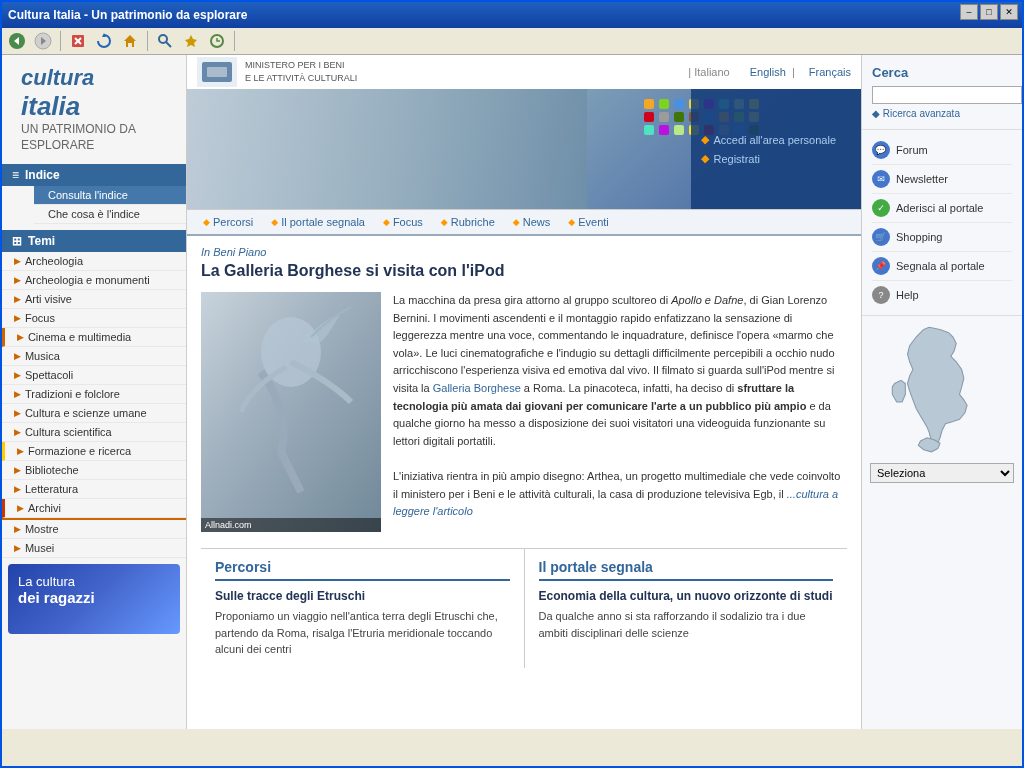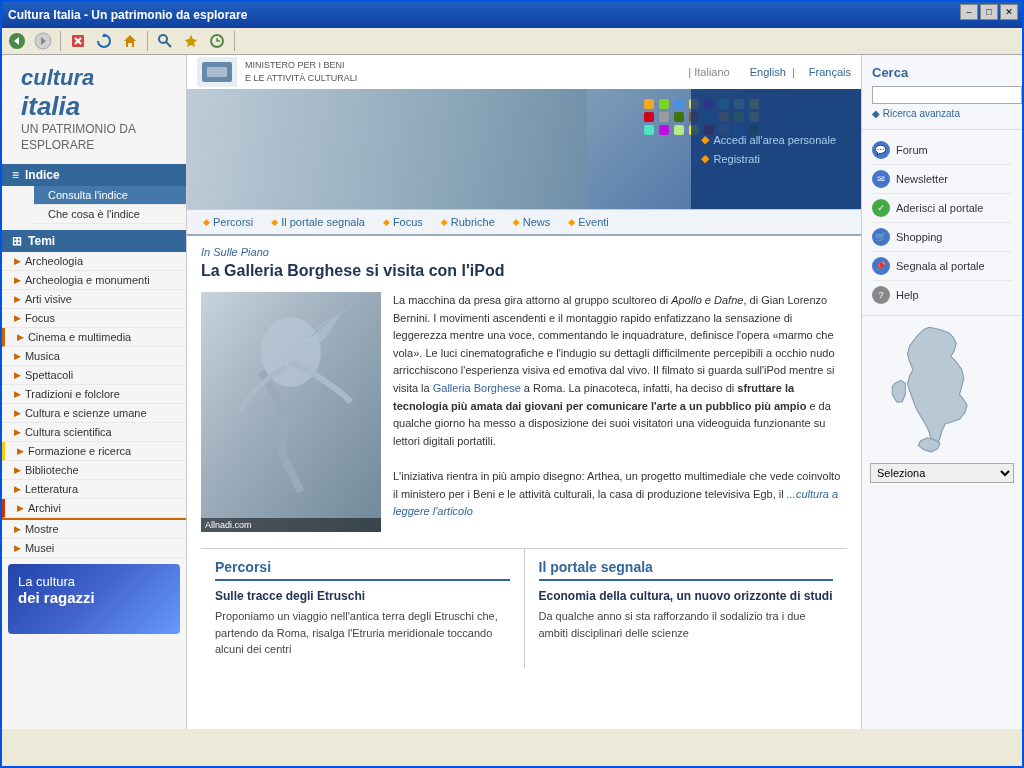--- a/index.html
+++ b/index.html
@@ -696,21 +696,21 @@
           <span class="nav-arrow">◆</span>
           <span>News</span>
         </div>
         <div class="nav-item">
           <span class="nav-arrow">◆</span>
           <span>Eventi</span>
         </div>
       </div>
 
       <div class="main-content">
-        <div class="primo-piano-label">In Sulle Piano</div>
+        <div class="primo-piano-label">In Beni Piano</div>
         <div class="article-title">La Galleria Borghese si visita con l'iPod</div>
 
         <div class="article-body">
           <div class="article-image">
             
             <svg width="180" height="240" viewBox="0 0 180 240">
               <defs>
                 <linearGradient id="sculpt" x1="0%" y1="0%" x2="100%" y2="100%">
                   <stop offset="0%" style="stop-color:#c8d4dc"></stop>
                   <stop offset="40%" style="stop-color:#a0b0be"></stop>

